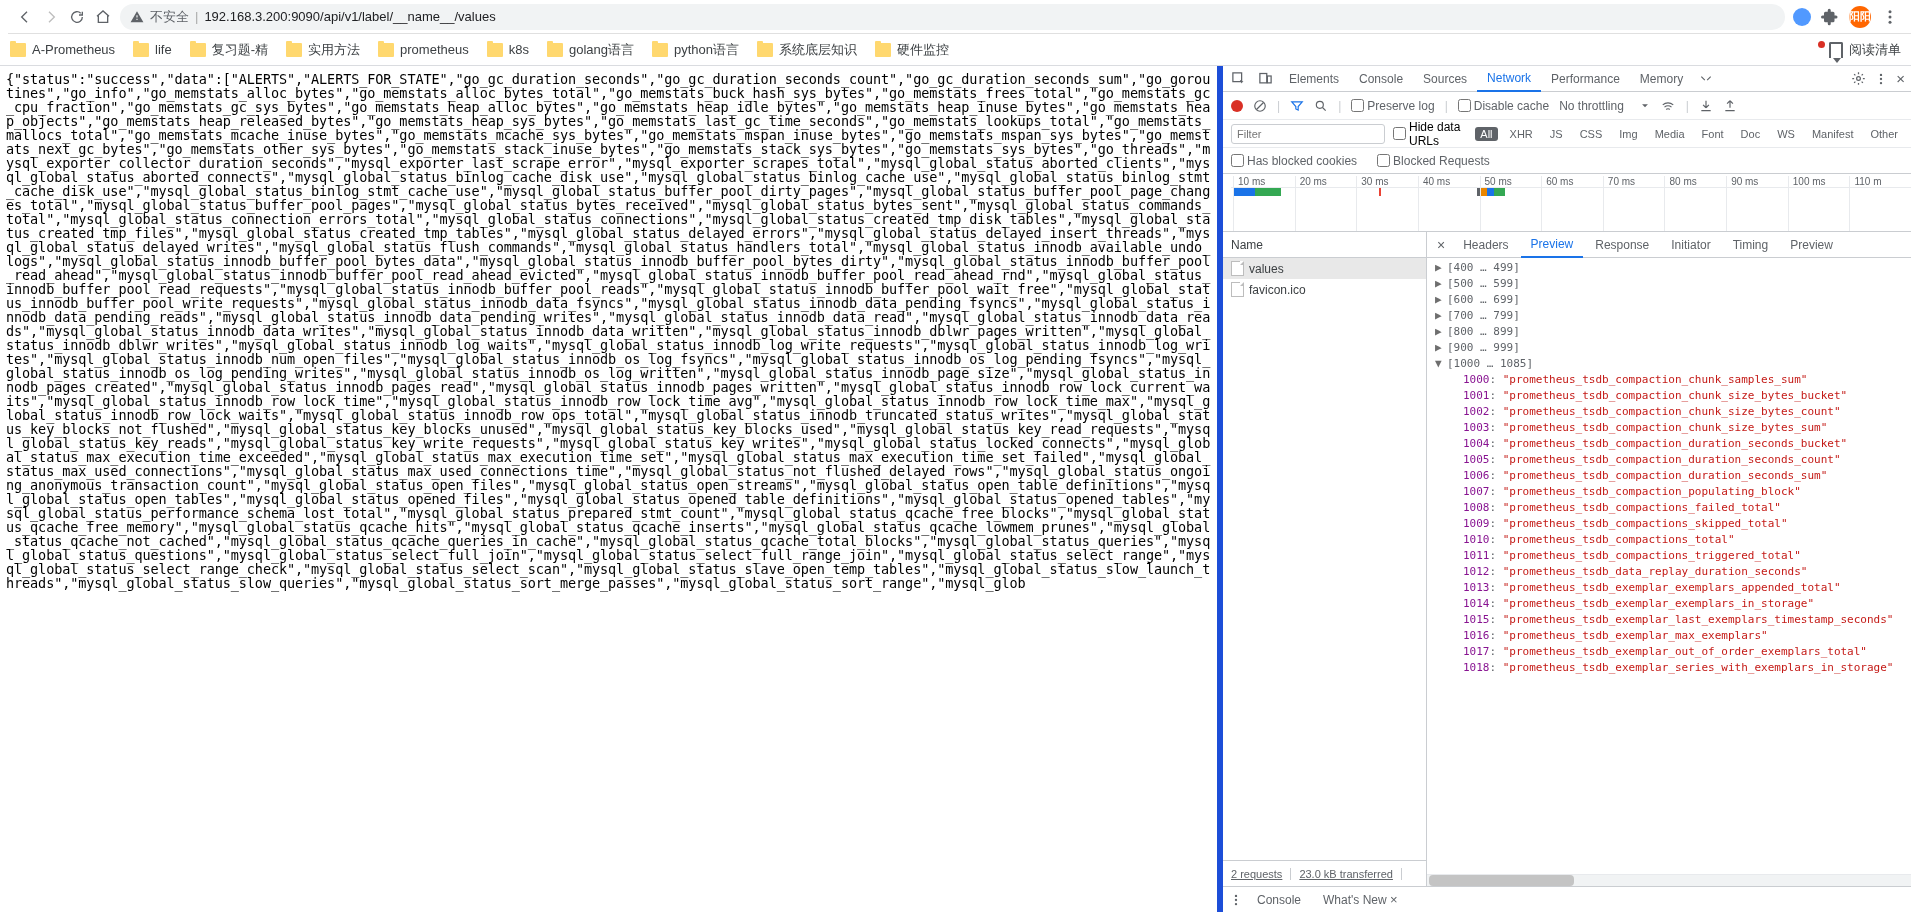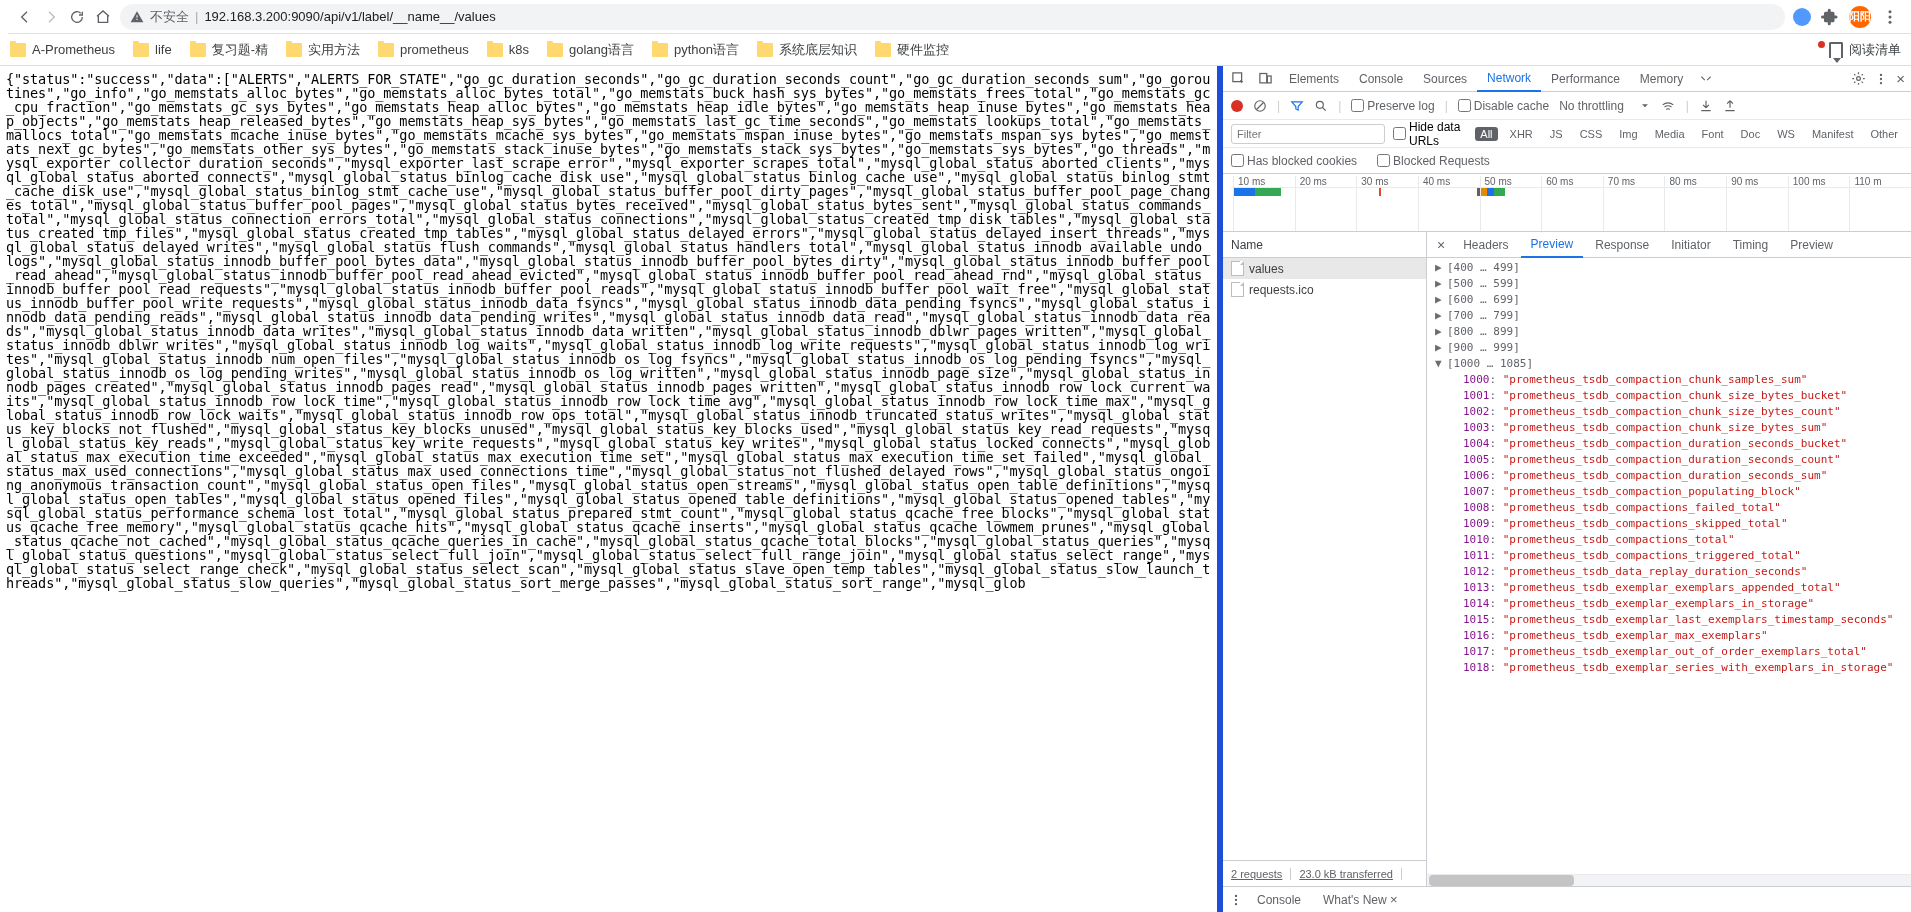--- a/index.html
+++ b/index.html
@@ -312,21 +312,21 @@
     <div class="dt-body">
       <div class="dt-requests">
         <div class="dt-req-head">Name</div>
         <div id="req-rows">
             <div class="dt-req-row sel">
               <div class="file-ic"></div>
               <span>values</span>
             </div>
             <div class="dt-req-row">
               <div class="file-ic"></div>
-              <span>requests.ico</span>
+              <span>favicon.ico</span>
             </div>
           </div>
         <div class="dt-requests-foot">
           <span>2 requests</span>
           <span>23.0 kB transferred</span>
         </div>
       </div>
 
       <div class="dt-detail">
         <div class="dt-detail-tabs">

